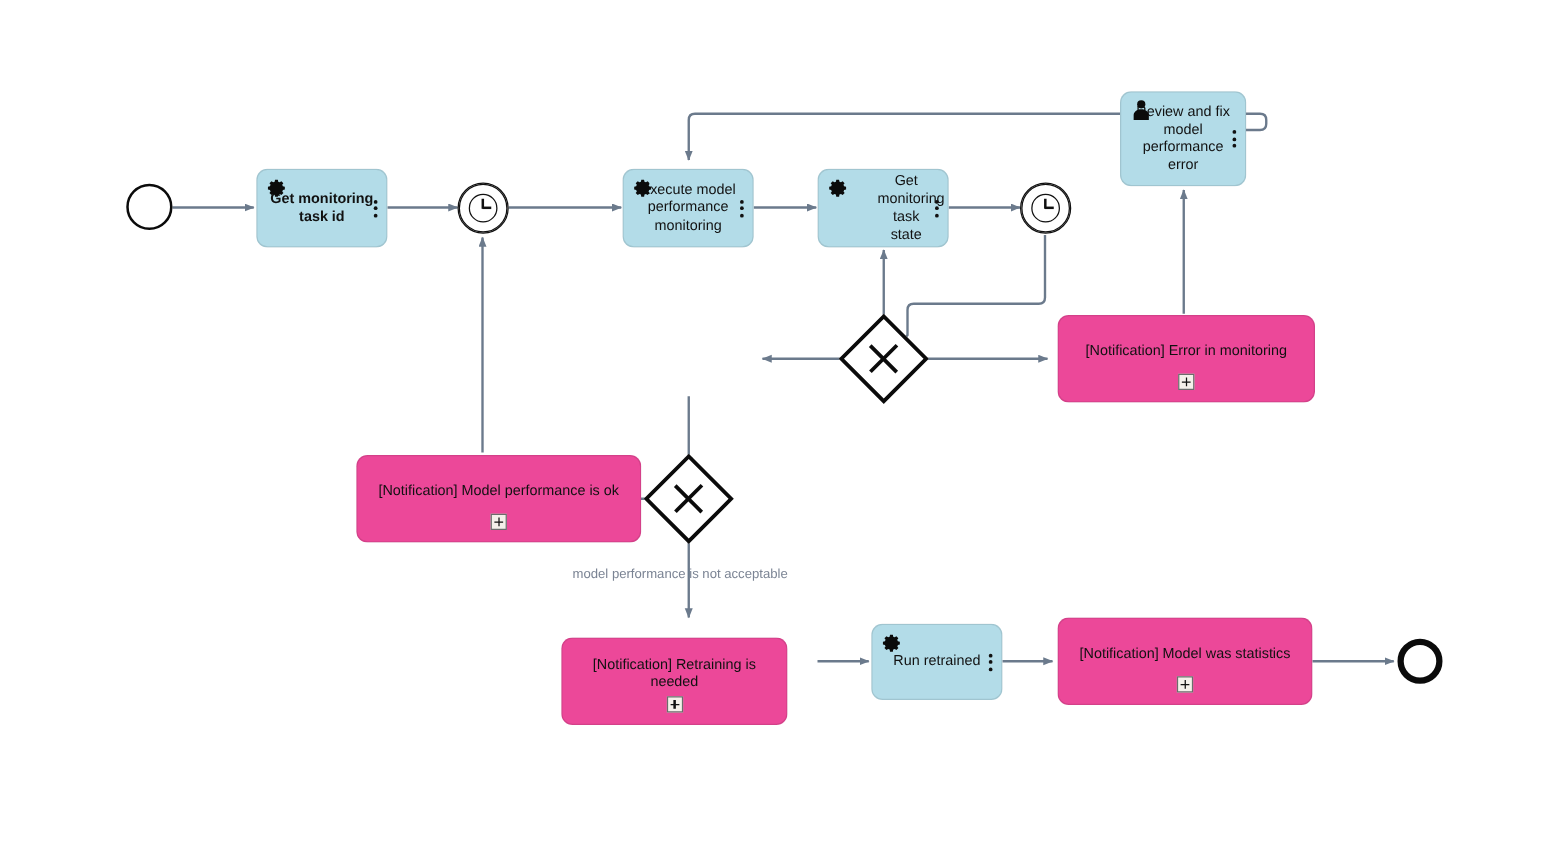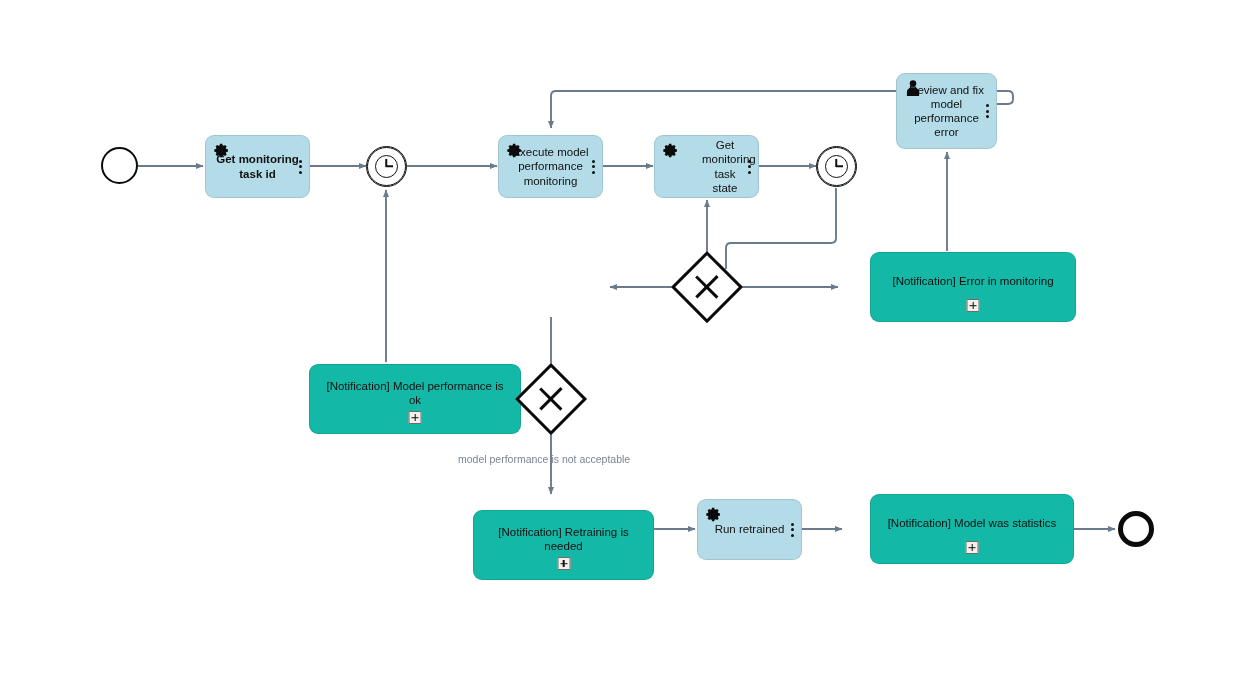--- a/index.html
+++ b/index.html
@@ -30,21 +30,21 @@
     display: flex;
     align-items: center;
     justify-content: center;
     text-align: center;
     font-size: 11.5px;
     color: #111111;
     line-height: 1.22;
     padding: 2px 10px;
   }
   .task.service { background: #b3dce8; }
-  .task.notify  { background: #14b8a6; margin-left: 24px; }
+  .task.notify  { background: #ec4899; }
   .task-label { display: block; width: 100%; }
 
   
   .marker-gear {
     position: absolute;
     left: 7px; top: 6px;
     width: 17px; height: 17px;
   }
   
   .marker-user {
@@ -279,21 +279,21 @@
     <div class="diamond"></div>
     <div class="xmark" style="position:absolute; left:0; top:0; width:100%; height:100%;"></div>
   </div>
 
 
   <div class="node task notify" style="left:846px; top:252px; width:206px; height:70px;">
     <span class="task-label" style="transform:translateY(-6px);">[Notification] Error in monitoring</span>
     <span class="marker-plus"></span>
   </div>
 
-  <div class="node task notify" style="left:285px; top:364px; width:212px; height:70px;">
+  <div class="node task notify" style="left:285px; top:364px; width:228px; height:70px;">
     <span class="task-label" style="transform:translateY(-6px);">[Notification] Model performance is ok</span>
     <span class="marker-plus"></span>
   </div>
 
   <div class="gateway" style="left:515px; top:363px; width:72px; height:72px;">
     <div class="diamond"></div>
     <div class="xmark" style="position:absolute; left:0; top:0; width:100%; height:100%;"></div>
   </div>
 
   <div class="edge-label" style="left:458px; top:453px;">model performance is not acceptable</div>

